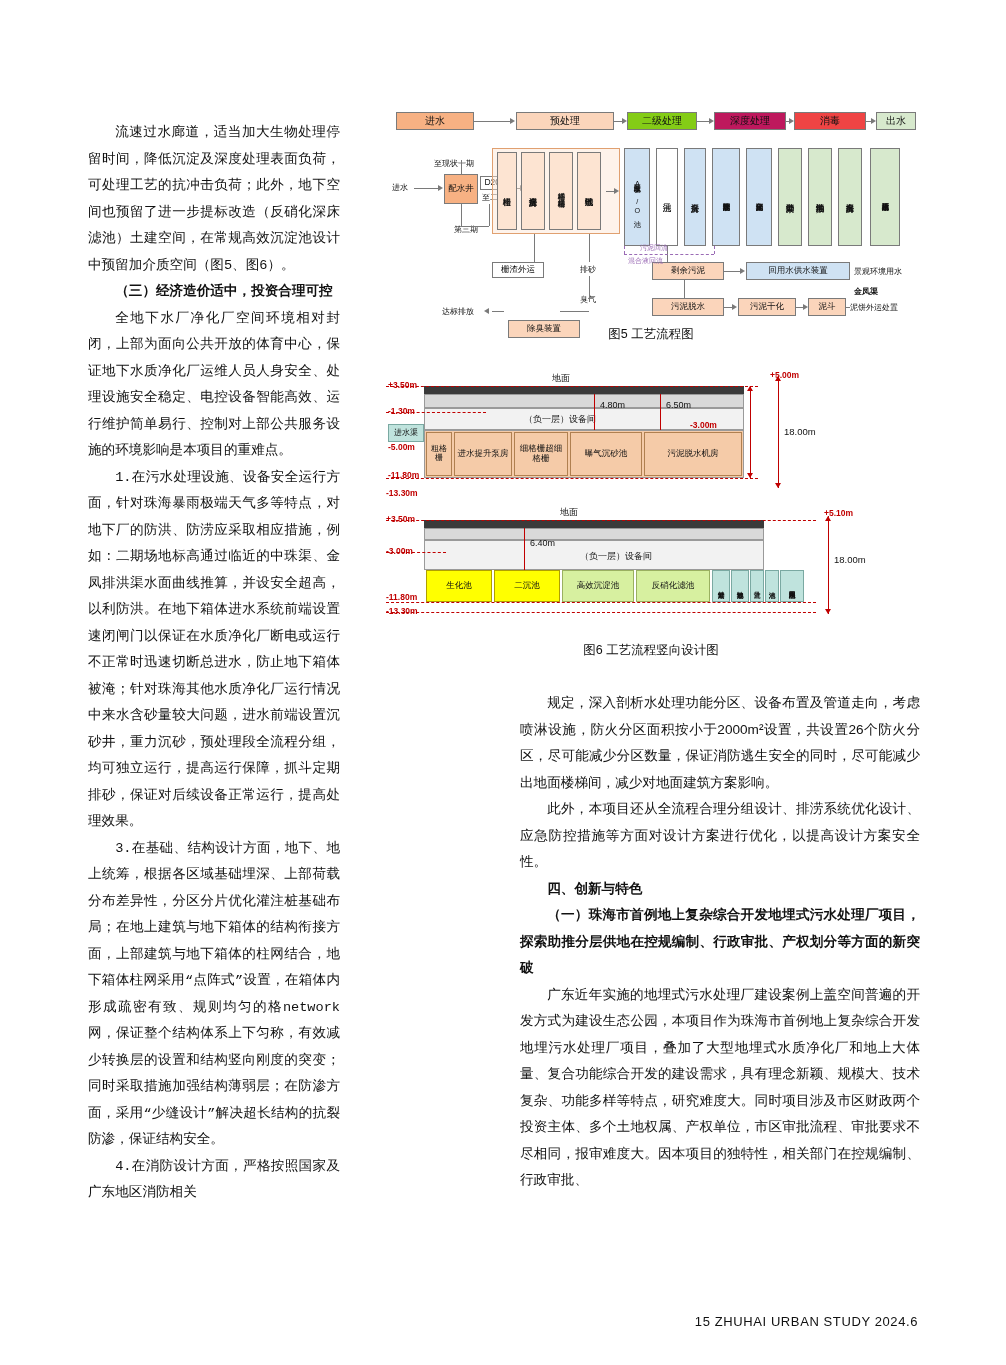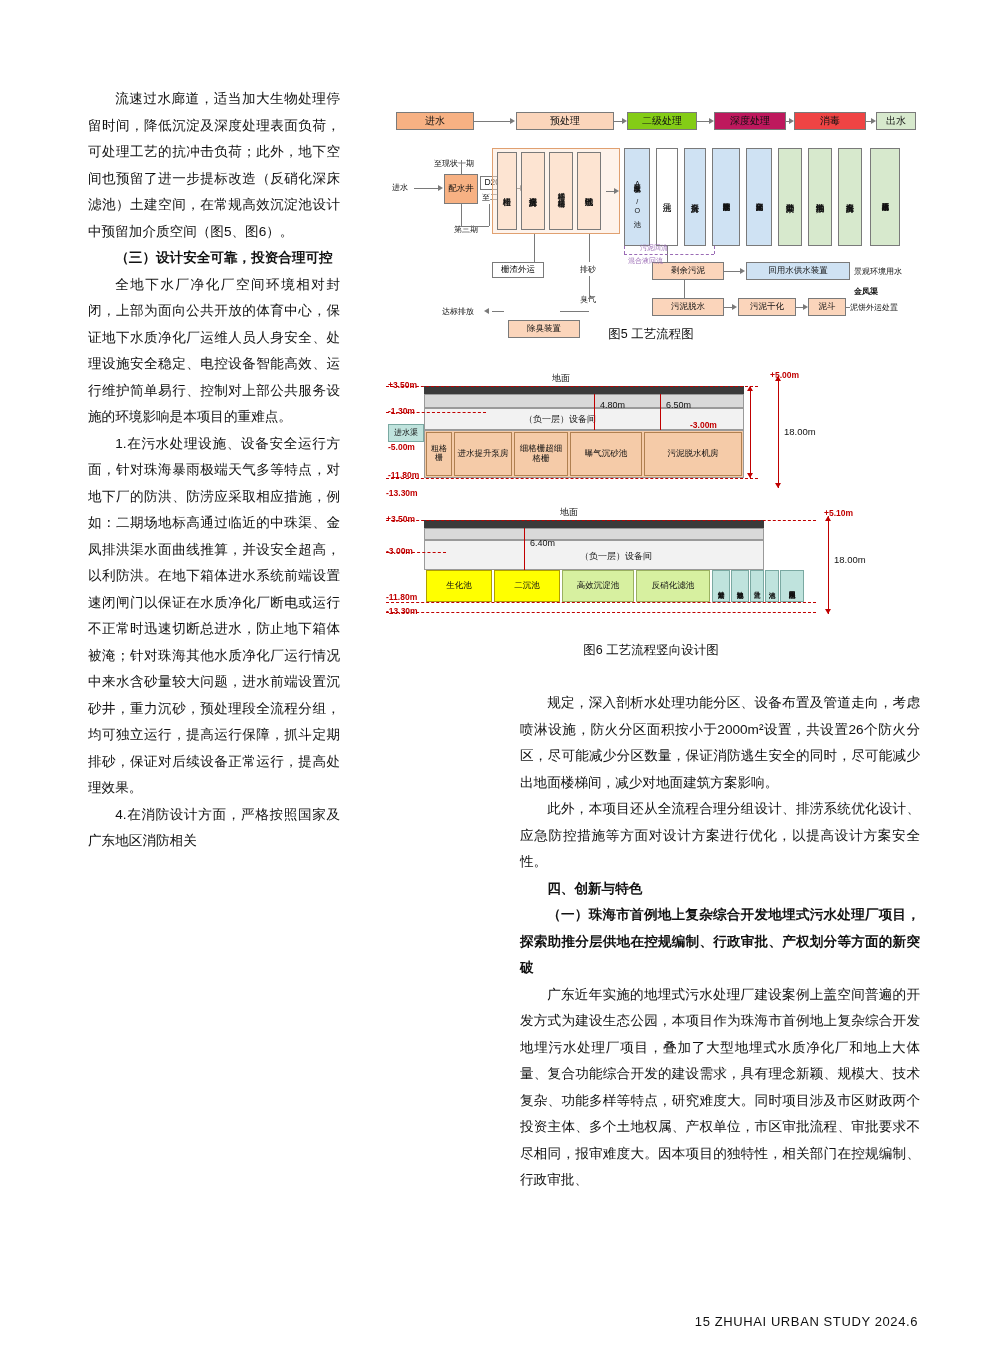--- a/index.html
+++ b/index.html
@@ -17,21 +17,21 @@
   .col {
     position:absolute;
     font-size:13.6px;
     line-height:1.95;
     text-align:justify;
     color:#111;
   }
   .col p { margin:0; text-indent:2em; }
   .col p.bold, .bold { font-weight:bold; }
 
-  #col-left  { left:88px;  top:86px;  width:252px; }
+  #col-left  { left:88px;  top:120px;  width:252px;font-family:Liberation Mono, monospace; }
   #col-right-top { left:520px; top:690px; width:400px; }
 
   
   .figwrap { position:absolute; }
   .figcap { text-align:center; font-size:12.5px; margin-top:4px; color:#111; }
 
   
   .bx {
     position:absolute;
     box-sizing:border-box;
@@ -82,23 +82,24 @@
     font-size:13px; letter-spacing:0.6px; color:#111;
   }
 </style>
 </head>
 <body>
 
 <div class="page">
 
   <div class="col" id="col-left">
     <p>流速过水廊道，适当加大生物处理停留时间，降低沉淀及深度处理表面负荷，可处理工艺的抗冲击负荷；此外，地下空间也预留了进一步提标改造（反硝化深床滤池）土建空间，在常规高效沉淀池设计中预留加介质空间（图5、图6）。</p>
-    <p class="bold">（三）设计安全可靠，投资合理可控</p>
+    <p class="bold">（三）经济造价适中，投资合理可控</p>
     <p>全地下水厂净化厂空间环境相对封闭，上部为面向公共开放的体育中心，保证地下水质净化厂运维人员人身安全、处理设施安全稳定、电控设备智能高效、运行维护简单易行、控制对上部公共服务设施的环境影响是本项目的重难点。</p>
     <p>1.在污水处理设施、设备安全运行方面，针对珠海暴雨极端天气多等特点，对地下厂的防洪、防涝应采取相应措施，例如：二期场地标高通过临近的中珠渠、金凤排洪渠水面曲线推算，并设安全超高，以利防洪。在地下箱体进水系统前端设置速闭闸门以保证在水质净化厂断电或运行不正常时迅速切断总进水，防止地下箱体被淹；针对珠海其他水质净化厂运行情况中来水含砂量较大问题，进水前端设置沉砂井，重力沉砂，预处理段全流程分组，均可独立运行，提高运行保障，抓斗定期排砂，保证对后续设备正常运行，提高处理效果。</p>
+    <p>3.在基础、结构设计方面，地下、地上统筹，根据各区域基础埋深、上部荷载分布差异性，分区分片优化灌注桩基础布局；在地上建筑与地下箱体的结构衔接方面，上部建筑与地下箱体的柱网结合，地下箱体柱网采用“点阵式”设置，在箱体内形成疏密有致、规则均匀的格network网，保证整个结构体系上下匀称，有效减少转换层的设置和结构竖向刚度的突变；同时采取措施加强结构薄弱层；在防渗方面，采用“少缝设计”解决超长结构的抗裂防渗，保证结构安全。</p>
     <p>4.在消防设计方面，严格按照国家及广东地区消防相关</p>
   </div>
 
   <div class="col" id="col-right-top">
     <p>规定，深入剖析水处理功能分区、设备布置及管道走向，考虑喷淋设施，防火分区面积按小于2000m²设置，共设置26个防火分区，尽可能减少分区数量，保证消防逃生安全的同时，尽可能减少出地面楼梯间，减少对地面建筑方案影响。</p>
     <p>此外，本项目还从全流程合理分组设计、排涝系统优化设计、应急防控措施等方面对设计方案进行优化，以提高设计方案安全性。</p>
     <p class="bold">四、创新与特色</p>
     <p class="bold">（一）珠海市首例地上复杂综合开发地埋式污水处理厂项目，探索助推分层供地在控规编制、行政审批、产权划分等方面的新突破</p>
     <p>广东近年实施的地埋式污水处理厂建设案例上盖空间普遍的开发方式为建设生态公园，本项目作为珠海市首例地上复杂综合开发地埋污水处理厂项目，叠加了大型地埋式水质净化厂和地上大体量、复合功能综合开发的建设需求，具有理念新颖、规模大、技术复杂、功能多样等特点，研究难度大。同时项目涉及市区财政两个投资主体、多个土地权属、产权单位，市区审批流程、审批要求不尽相同，报审难度大。因本项目的独特性，相关部门在控规编制、行政审批、</p>
   </div>

